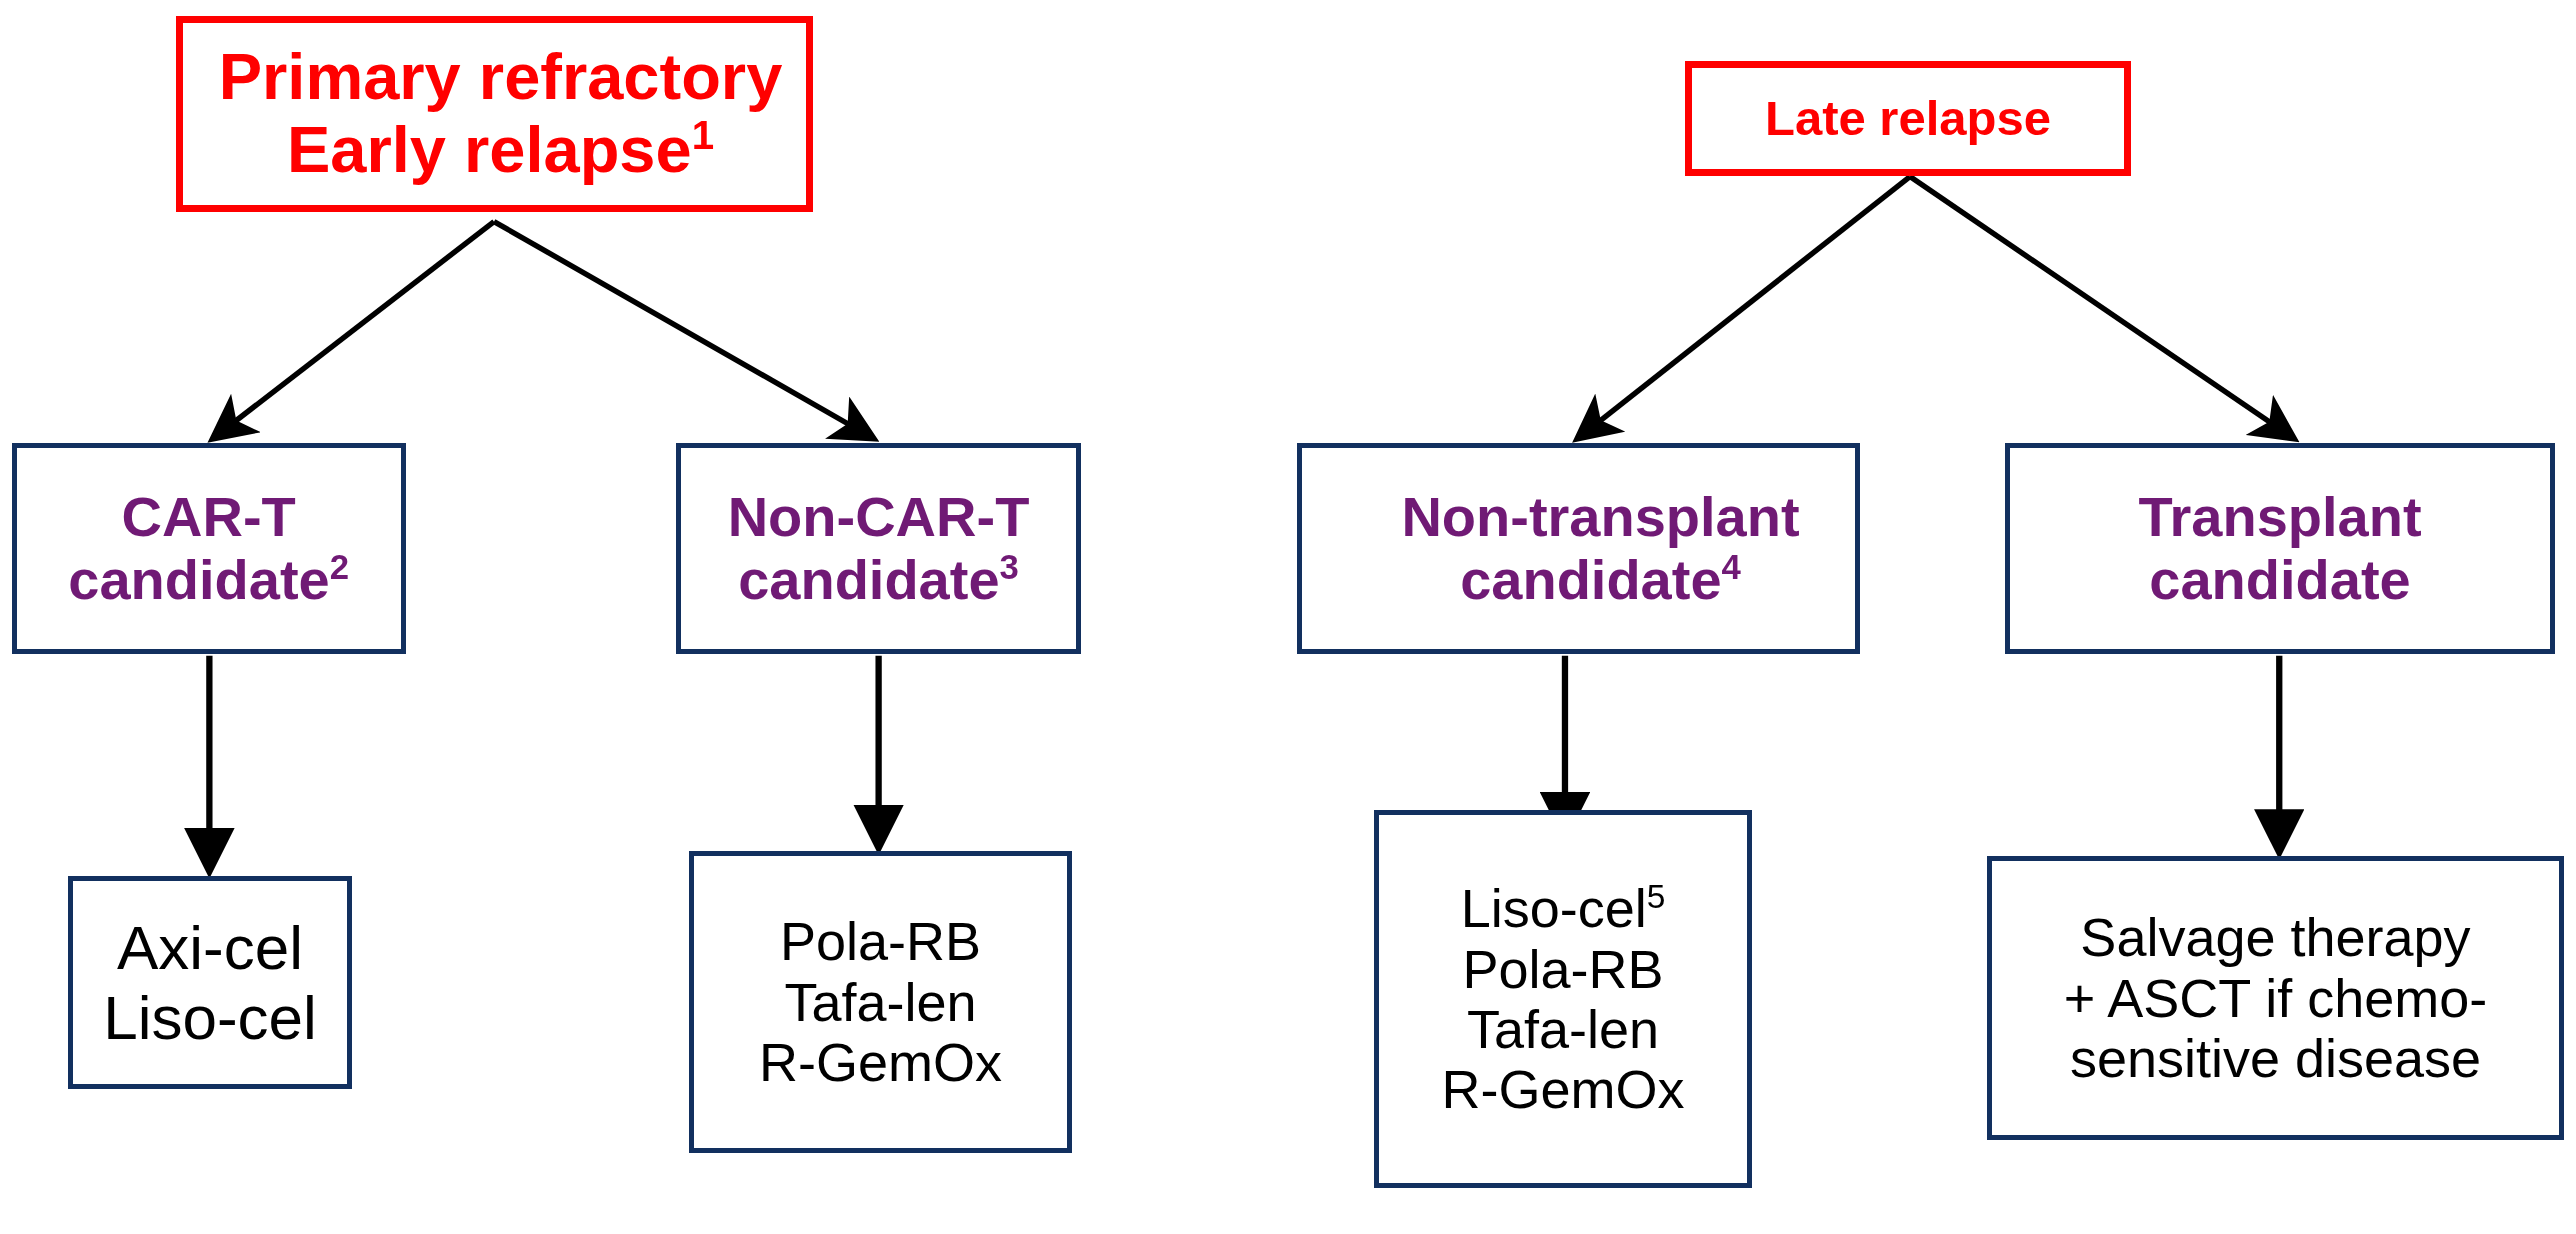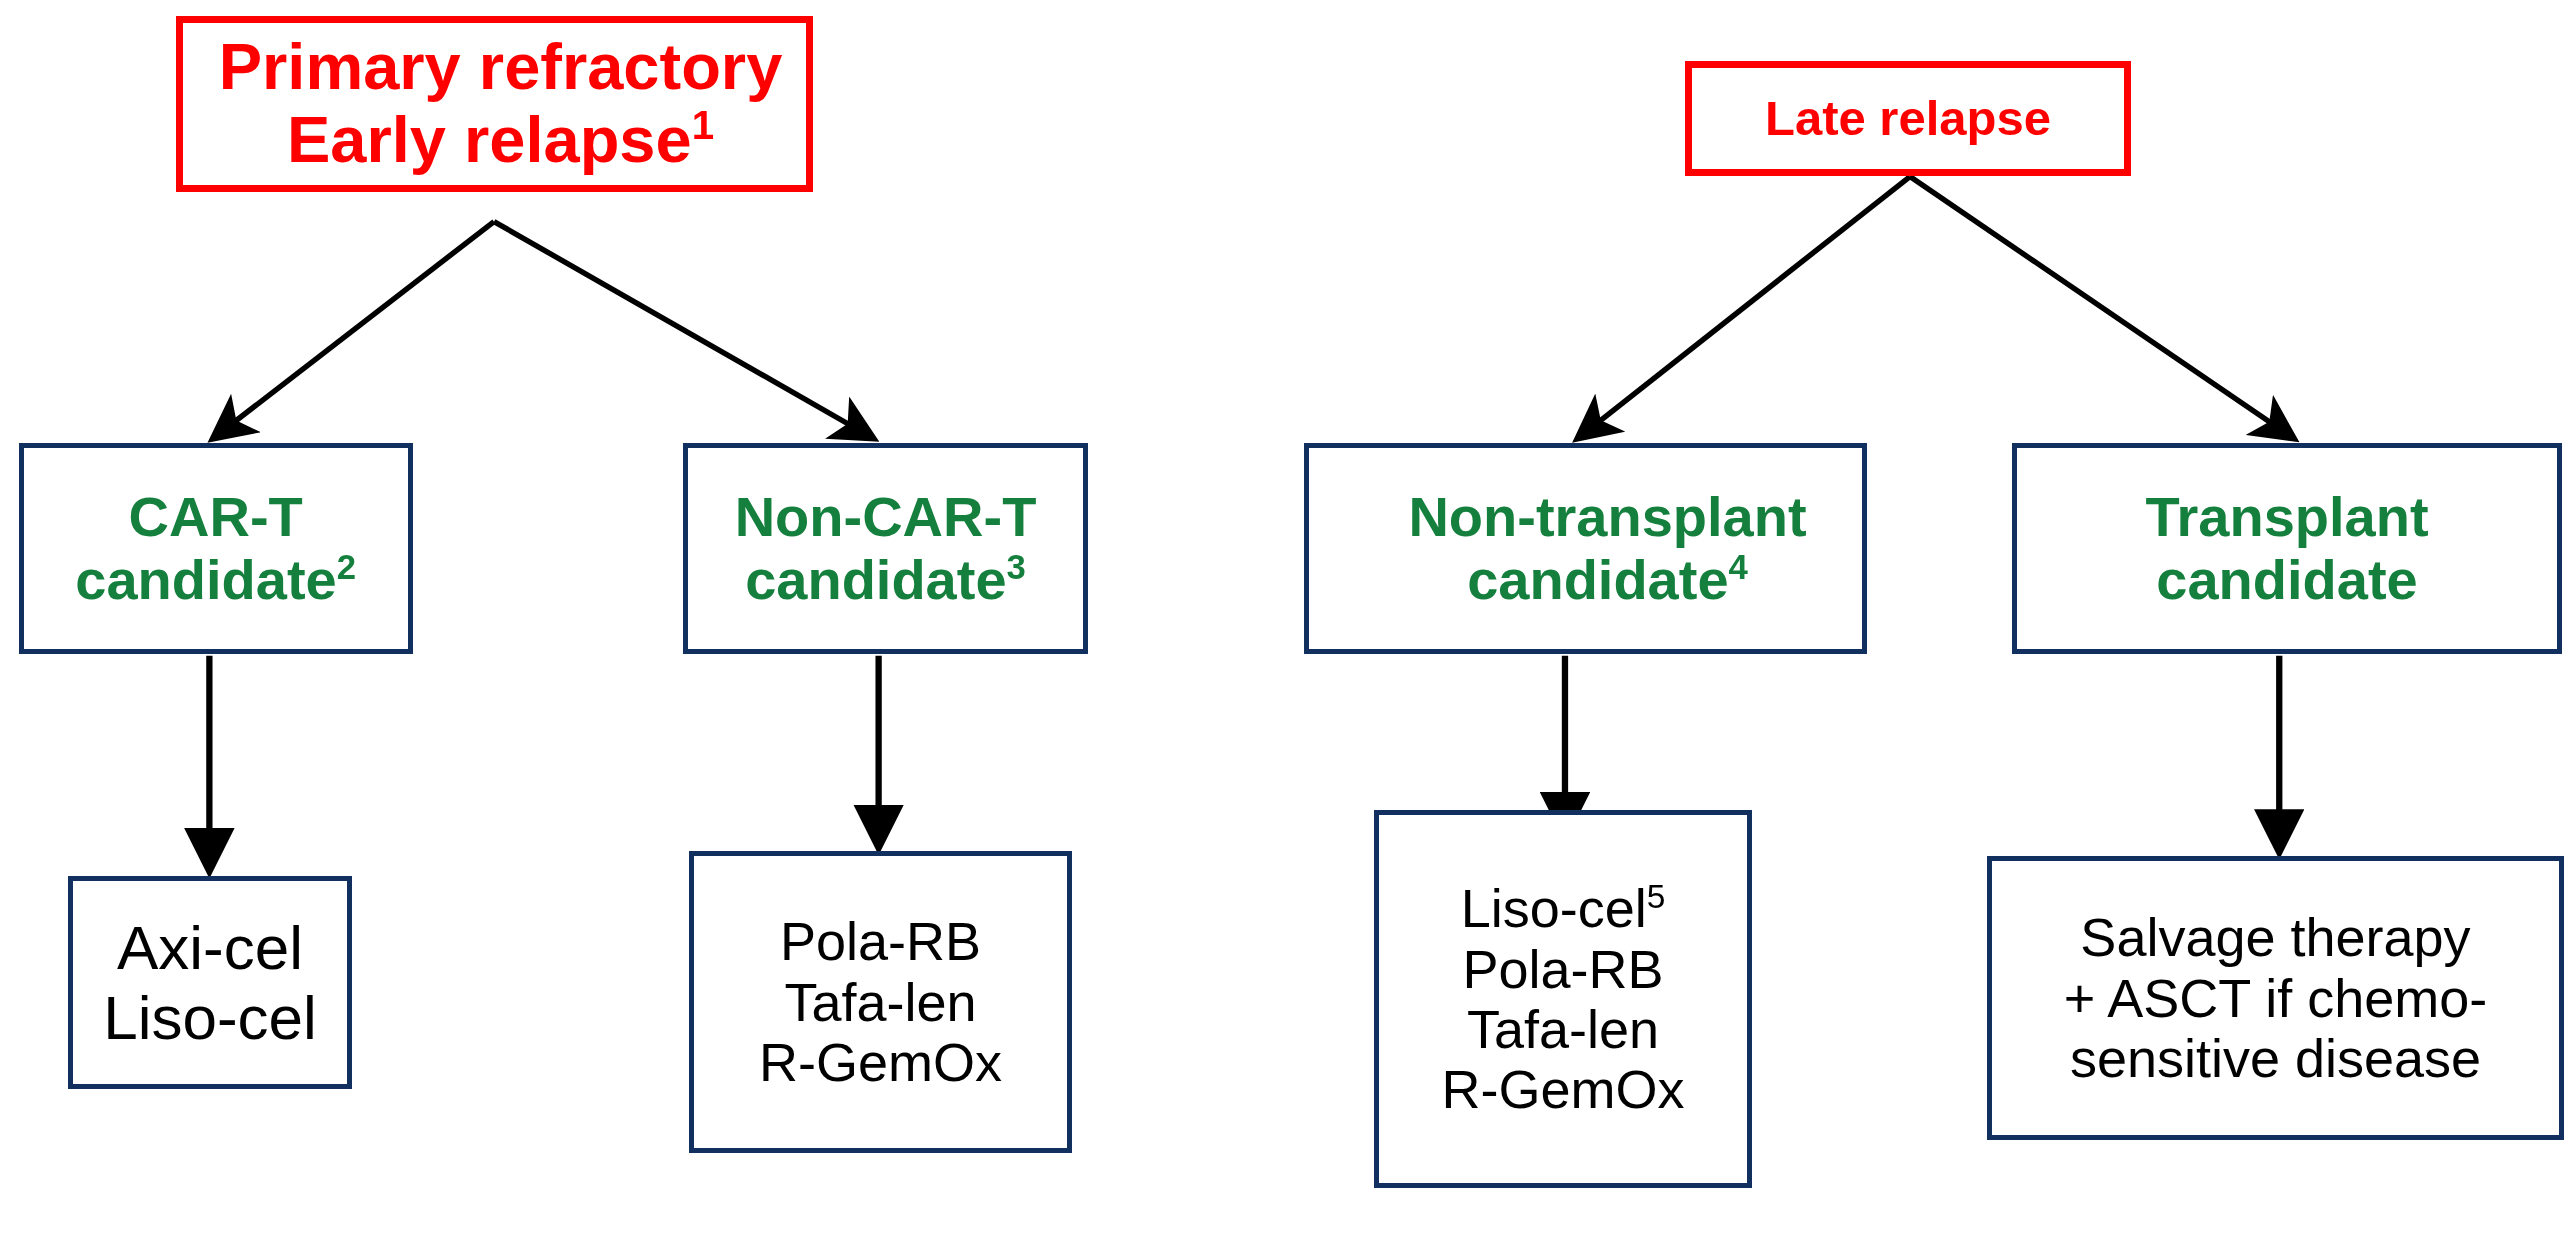--- a/index.html
+++ b/index.html
@@ -34,43 +34,42 @@
     background: #ffffff;
     z-index: 2;
   }
   .node-red {
     border: 7.2px solid #ff0000;
     color: #ff0000;
     font-weight: bold;
   }
   .node-navy-head {
     border: 5.4px solid #12305f;
-    color: #15803d;
+    color: #701a75;
     font-weight: bold;
-    margin-left: 7px;
   }
   .node-navy-leaf {
     border: 5.4px solid #12305f;
     color: #000000;
     font-weight: normal;
   }
   .line {
     display: block;
     line-height: 1.12;
     white-space: nowrap;
   }
   sup {
     font-size: 0.62em;
     vertical-align: super;
     line-height: 0;
   }
 
   
   #node-primary-refractory {
-    left: 176px; top: 16px; width: 637px; height: 176px;
+    left: 176px; top: 16px; width: 637px; height: 196px;
     font-size: 65px;
     padding-left: 12px;
   }
   #node-late-relapse {
     left: 1685px; top: 61px; width: 446px; height: 115px;
     font-size: 49px;
   }
 
   
   #node-car-t-candidate {

